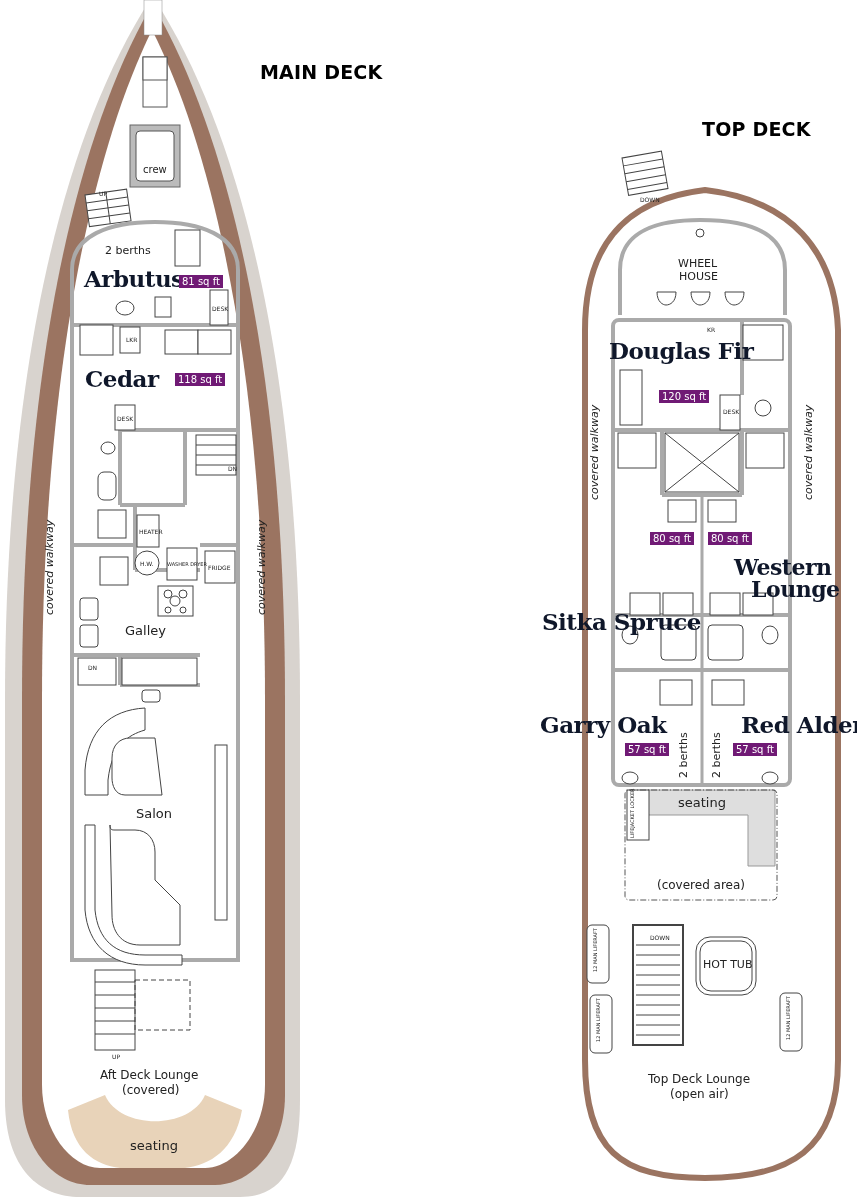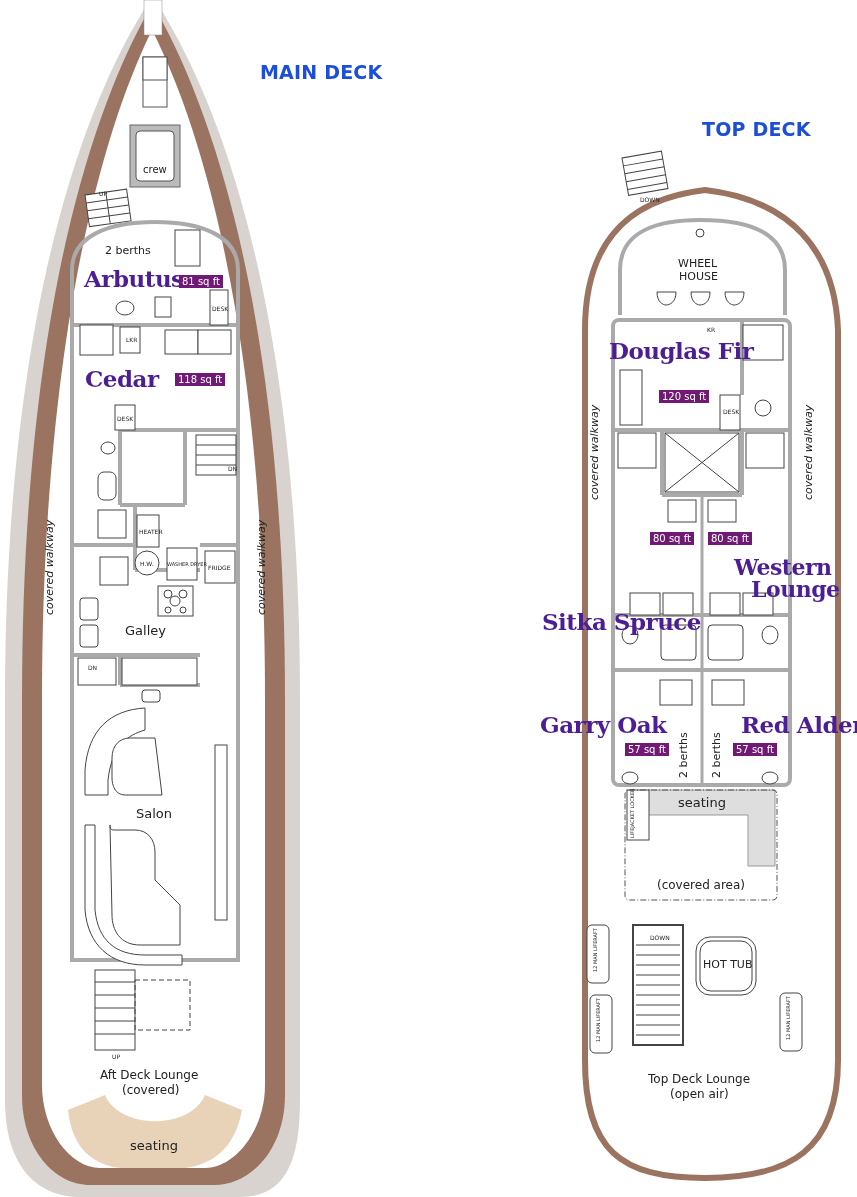--- a/index.html
+++ b/index.html
@@ -1,19 +1,19 @@
 <!DOCTYPE html>
 <html><head>
 <meta charset="utf-8">
 <style>
   html,body{margin:0;padding:0;background:#ffffff;}
   body{width:857px;height:1197px;position:relative;overflow:hidden;font-family:"Liberation Sans",sans-serif;}
   svg{position:absolute;left:0;top:0;}
-  .deck-title{position:absolute;font-family:"DejaVu Sans",sans-serif;font-weight:bold;font-size:19px;color:#1d4ed8;letter-spacing:0.2px;}
-  .cabin{position:absolute;font-family:"DejaVu Serif",serif;font-weight:bold;color:#4c1d95;white-space:nowrap;letter-spacing:-0.5px;}
+  .deck-title{position:absolute;font-family:"DejaVu Sans",sans-serif;font-weight:bold;font-size:19px;color:#000000;letter-spacing:0.2px;}
+  .cabin{position:absolute;font-family:"DejaVu Serif",serif;font-weight:bold;color:#0f172a;white-space:nowrap;letter-spacing:-0.5px;}
   .badge{position:absolute;background:#701a75;color:#fff;font-family:"DejaVu Sans",sans-serif;font-size:10px;padding:1px 3px;white-space:nowrap;}
   .lbl{position:absolute;font-family:"DejaVu Sans",sans-serif;color:#222;white-space:nowrap;text-align:center;}
   .vert{position:absolute;font-family:"DejaVu Sans",sans-serif;font-style:italic;font-size:11px;color:#222;white-space:nowrap;transform-origin:left top;}
   .tiny{position:absolute;font-family:"DejaVu Sans",sans-serif;font-size:6px;color:#222;white-space:nowrap;}
 </style>
 </head>
 <body>
 
 <svg width="857" height="1197" viewBox="0 0 857 1197">
 

